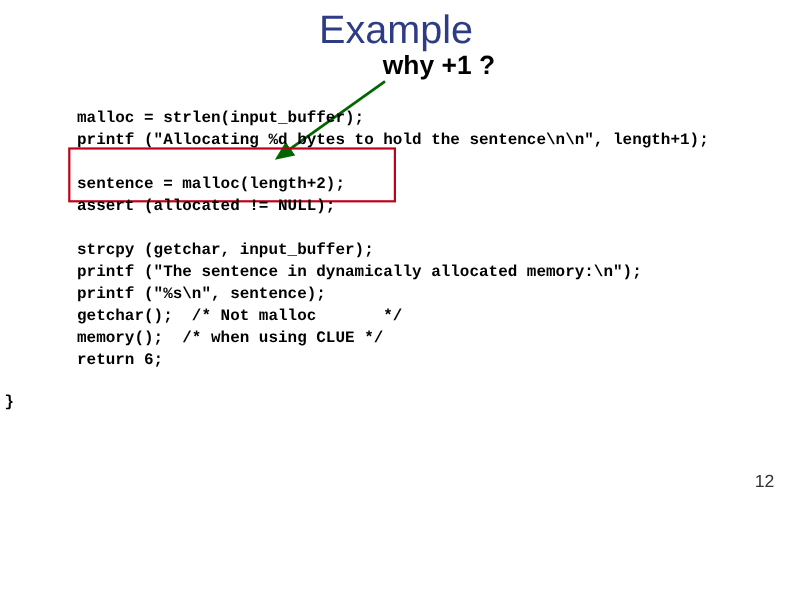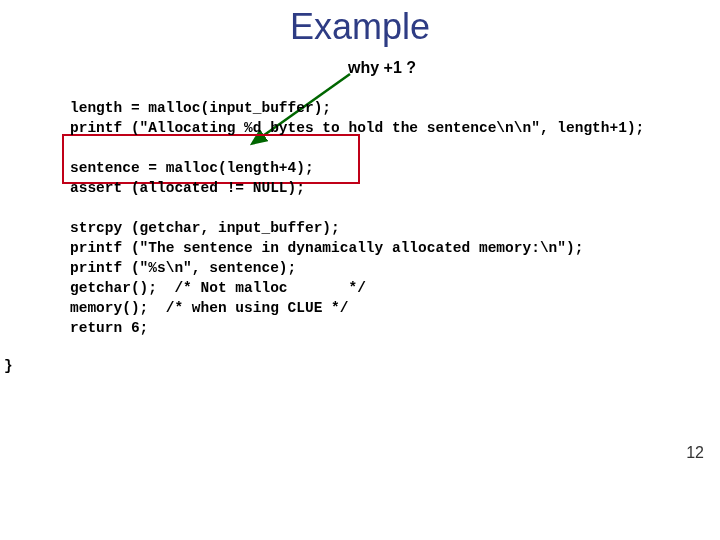--- a/index.html
+++ b/index.html
@@ -22,23 +22,23 @@
     font-size: 36px;
     color: #2e3c84;
     font-family: Arial, sans-serif;
     font-weight: normal;
     margin: 0;
     padding-top: 6px;
   }
   .annotation {
     position: absolute;
     left: 348px;
-    top: 59px;
+    top: 46px;
     font-family: "Comic Sans MS", cursive, sans-serif;
-    font-size: 16px;
+    font-size: 24px;
     font-weight: bold;
     color: #000;
   }
   .code {
     position: absolute;
     left: 70px;
     top: 78px;
     font-family: "Courier New", Courier, monospace;
     font-size: 14.5px;
     line-height: 20px;
@@ -59,21 +59,21 @@
     left: 62px;
     top: 134px;
     width: 294px;
     height: 46px;
     border: 2px solid #c00018;
     background: transparent;
   }
   .pagenum {
     position: absolute;
     right: 16px;
-    bottom: 10px;
+    bottom: 24px;
     font-size: 16px;
     color: #333;
   }
   .arrow-svg {
     position: absolute;
     left: 250px;
     top: 70px;
     width: 120px;
     height: 80px;
     pointer-events: none;
@@ -93,24 +93,24 @@
       <marker id="ah" markerWidth="10" markerHeight="10" refX="2" refY="3" orient="auto">
         <path d="M0,0 L0,6 L7,3 z" fill="#006600"></path>
       </marker>
     </defs>
     <line x1="100" y1="4" x2="10" y2="68" stroke="#006600" stroke-width="2.5" marker-end="url(#ah)"></line>
   </svg>
 
   <div class="redbox"></div>
 
   <div class="code">
-<span>length = malloc(input_buffer);</span>
+<span>malloc = strlen(input_buffer);</span>
 <span>printf ("Allocating %d bytes to hold the sentence\n\n", length+1);</span>
 <span></span>
-<span>sentence = malloc(length+4);</span>
+<span>sentence = malloc(length+2);</span>
 <span>assert (allocated != NULL);</span>
 <span></span>
 <span>strcpy (getchar, input_buffer);</span>
 <span>printf ("The sentence in dynamically allocated memory:\n");</span>
 <span>printf ("%s\n", sentence);</span>
 <span>getchar();  /* Not malloc       */</span>
 <span>memory();  /* when using CLUE */</span>
 <span>return 6;</span></div>
 
   <div class="closebrace">}</div>

